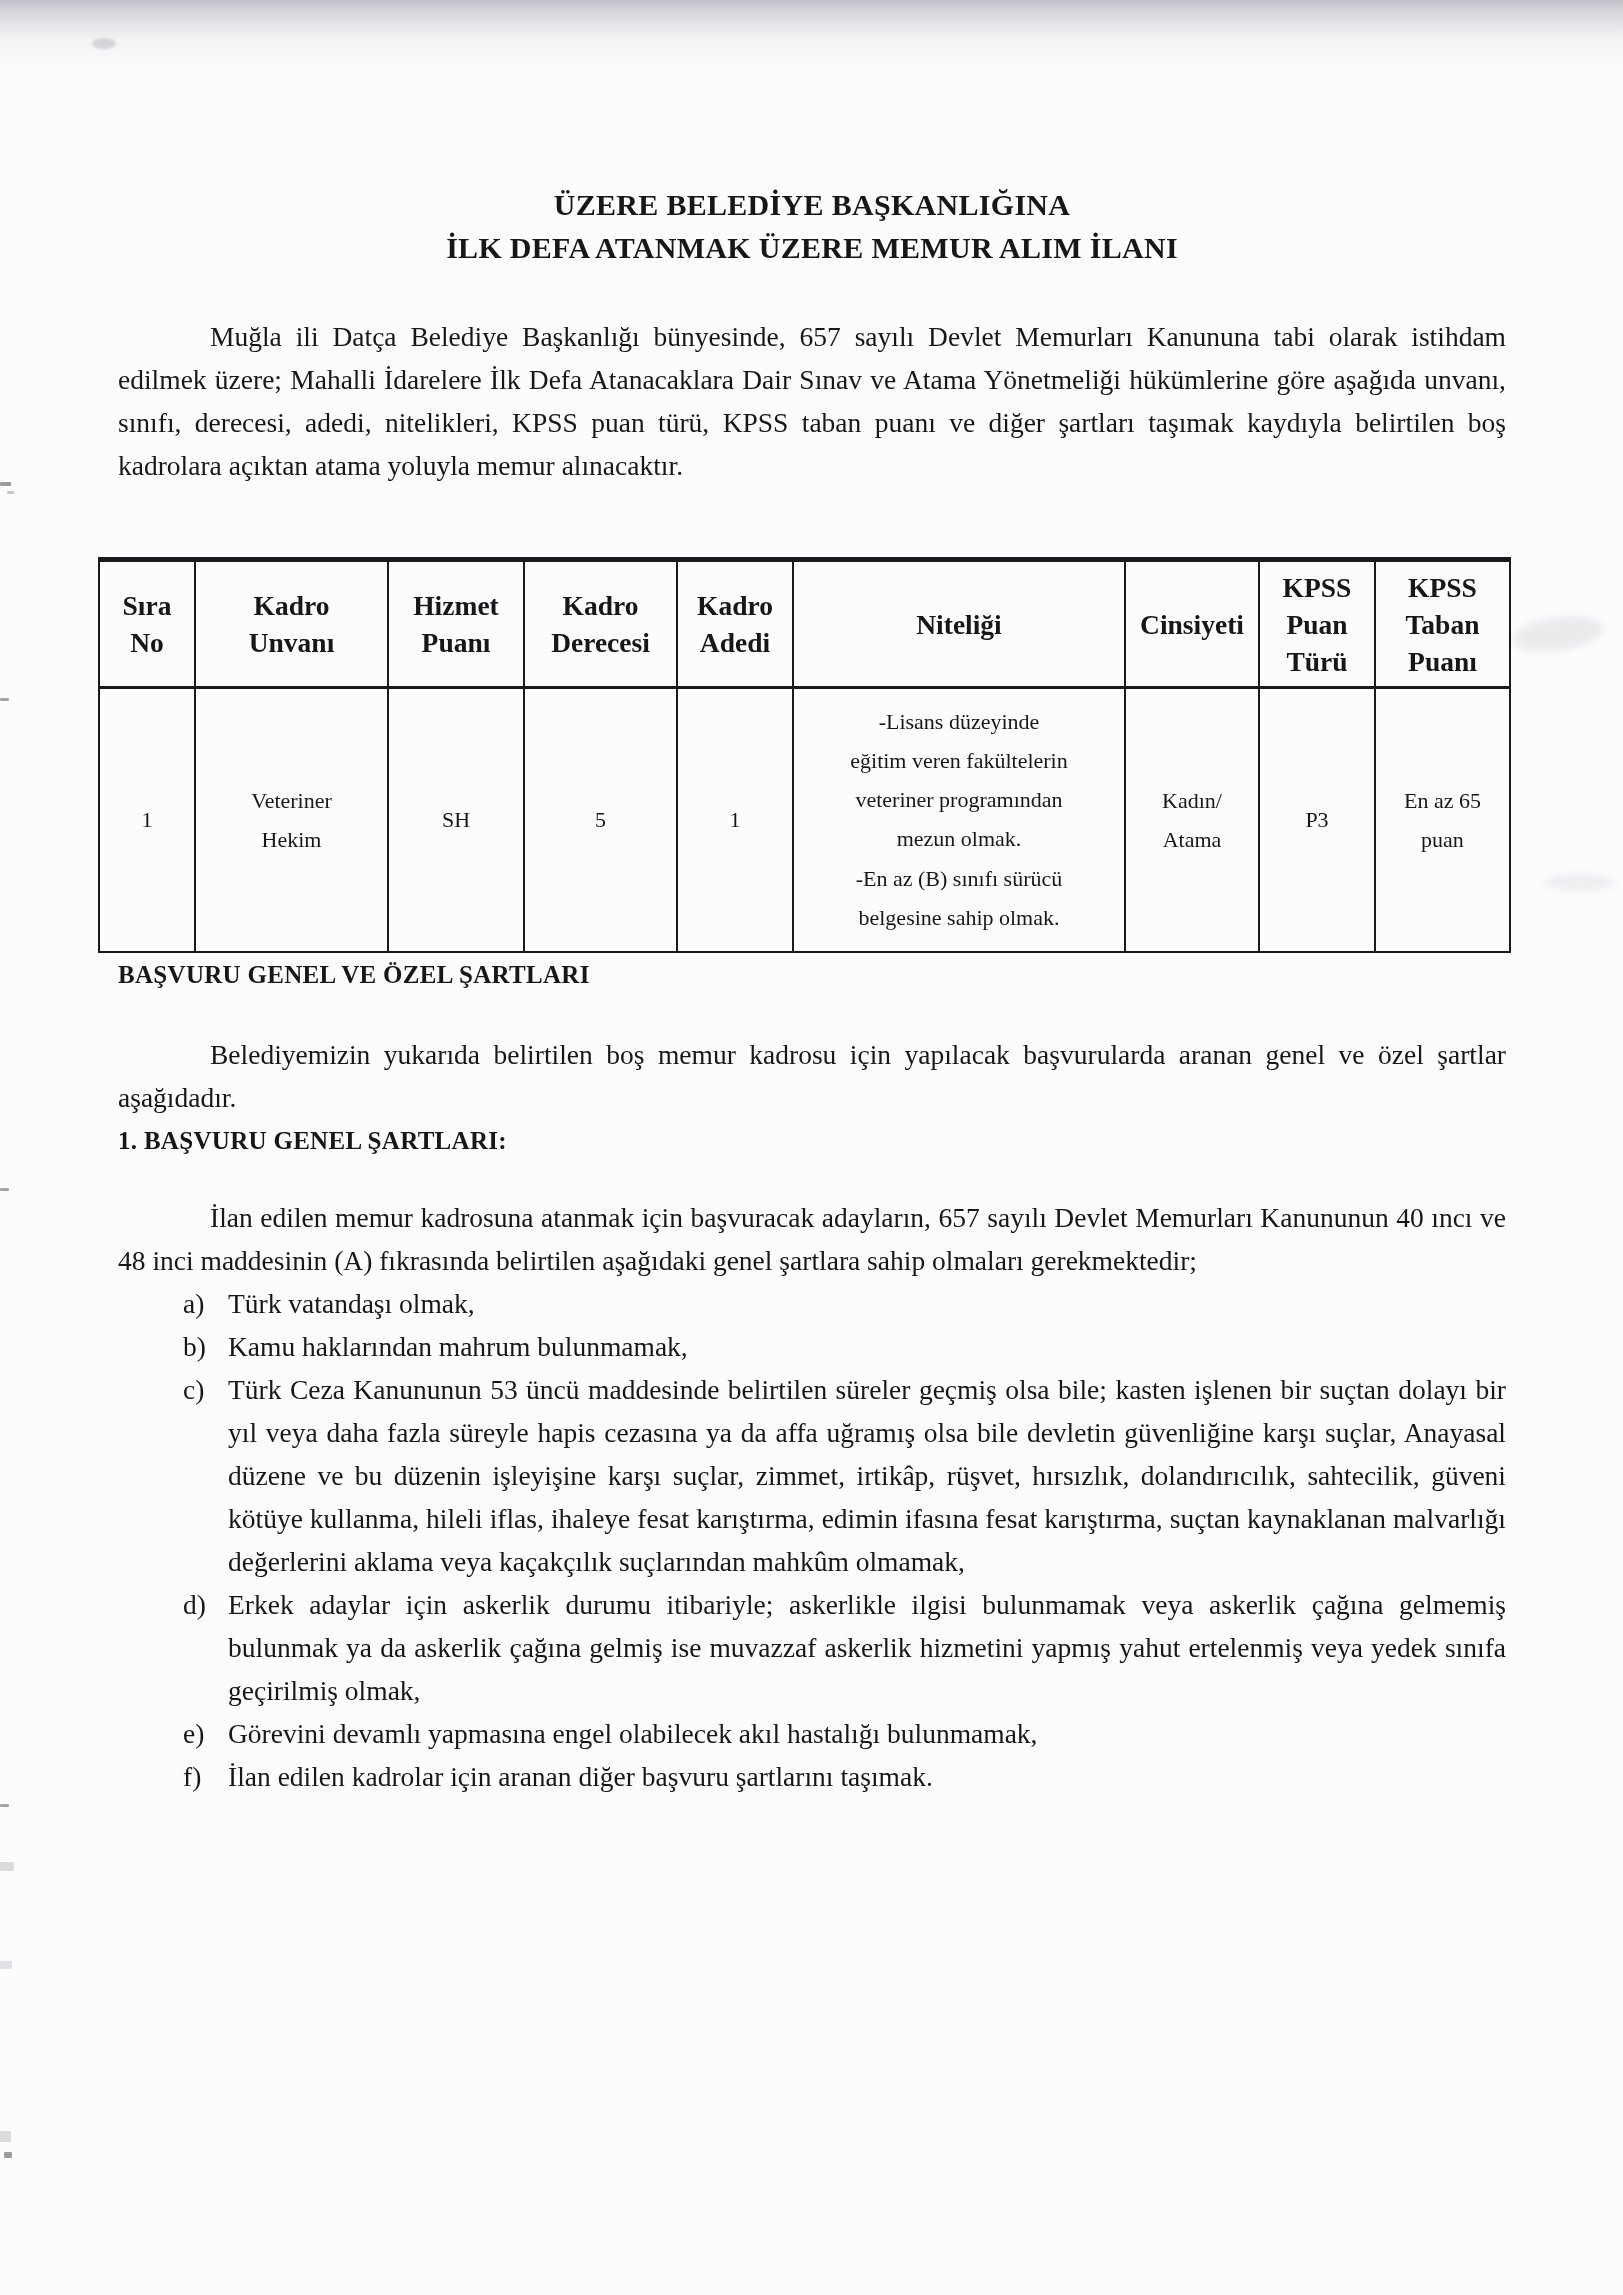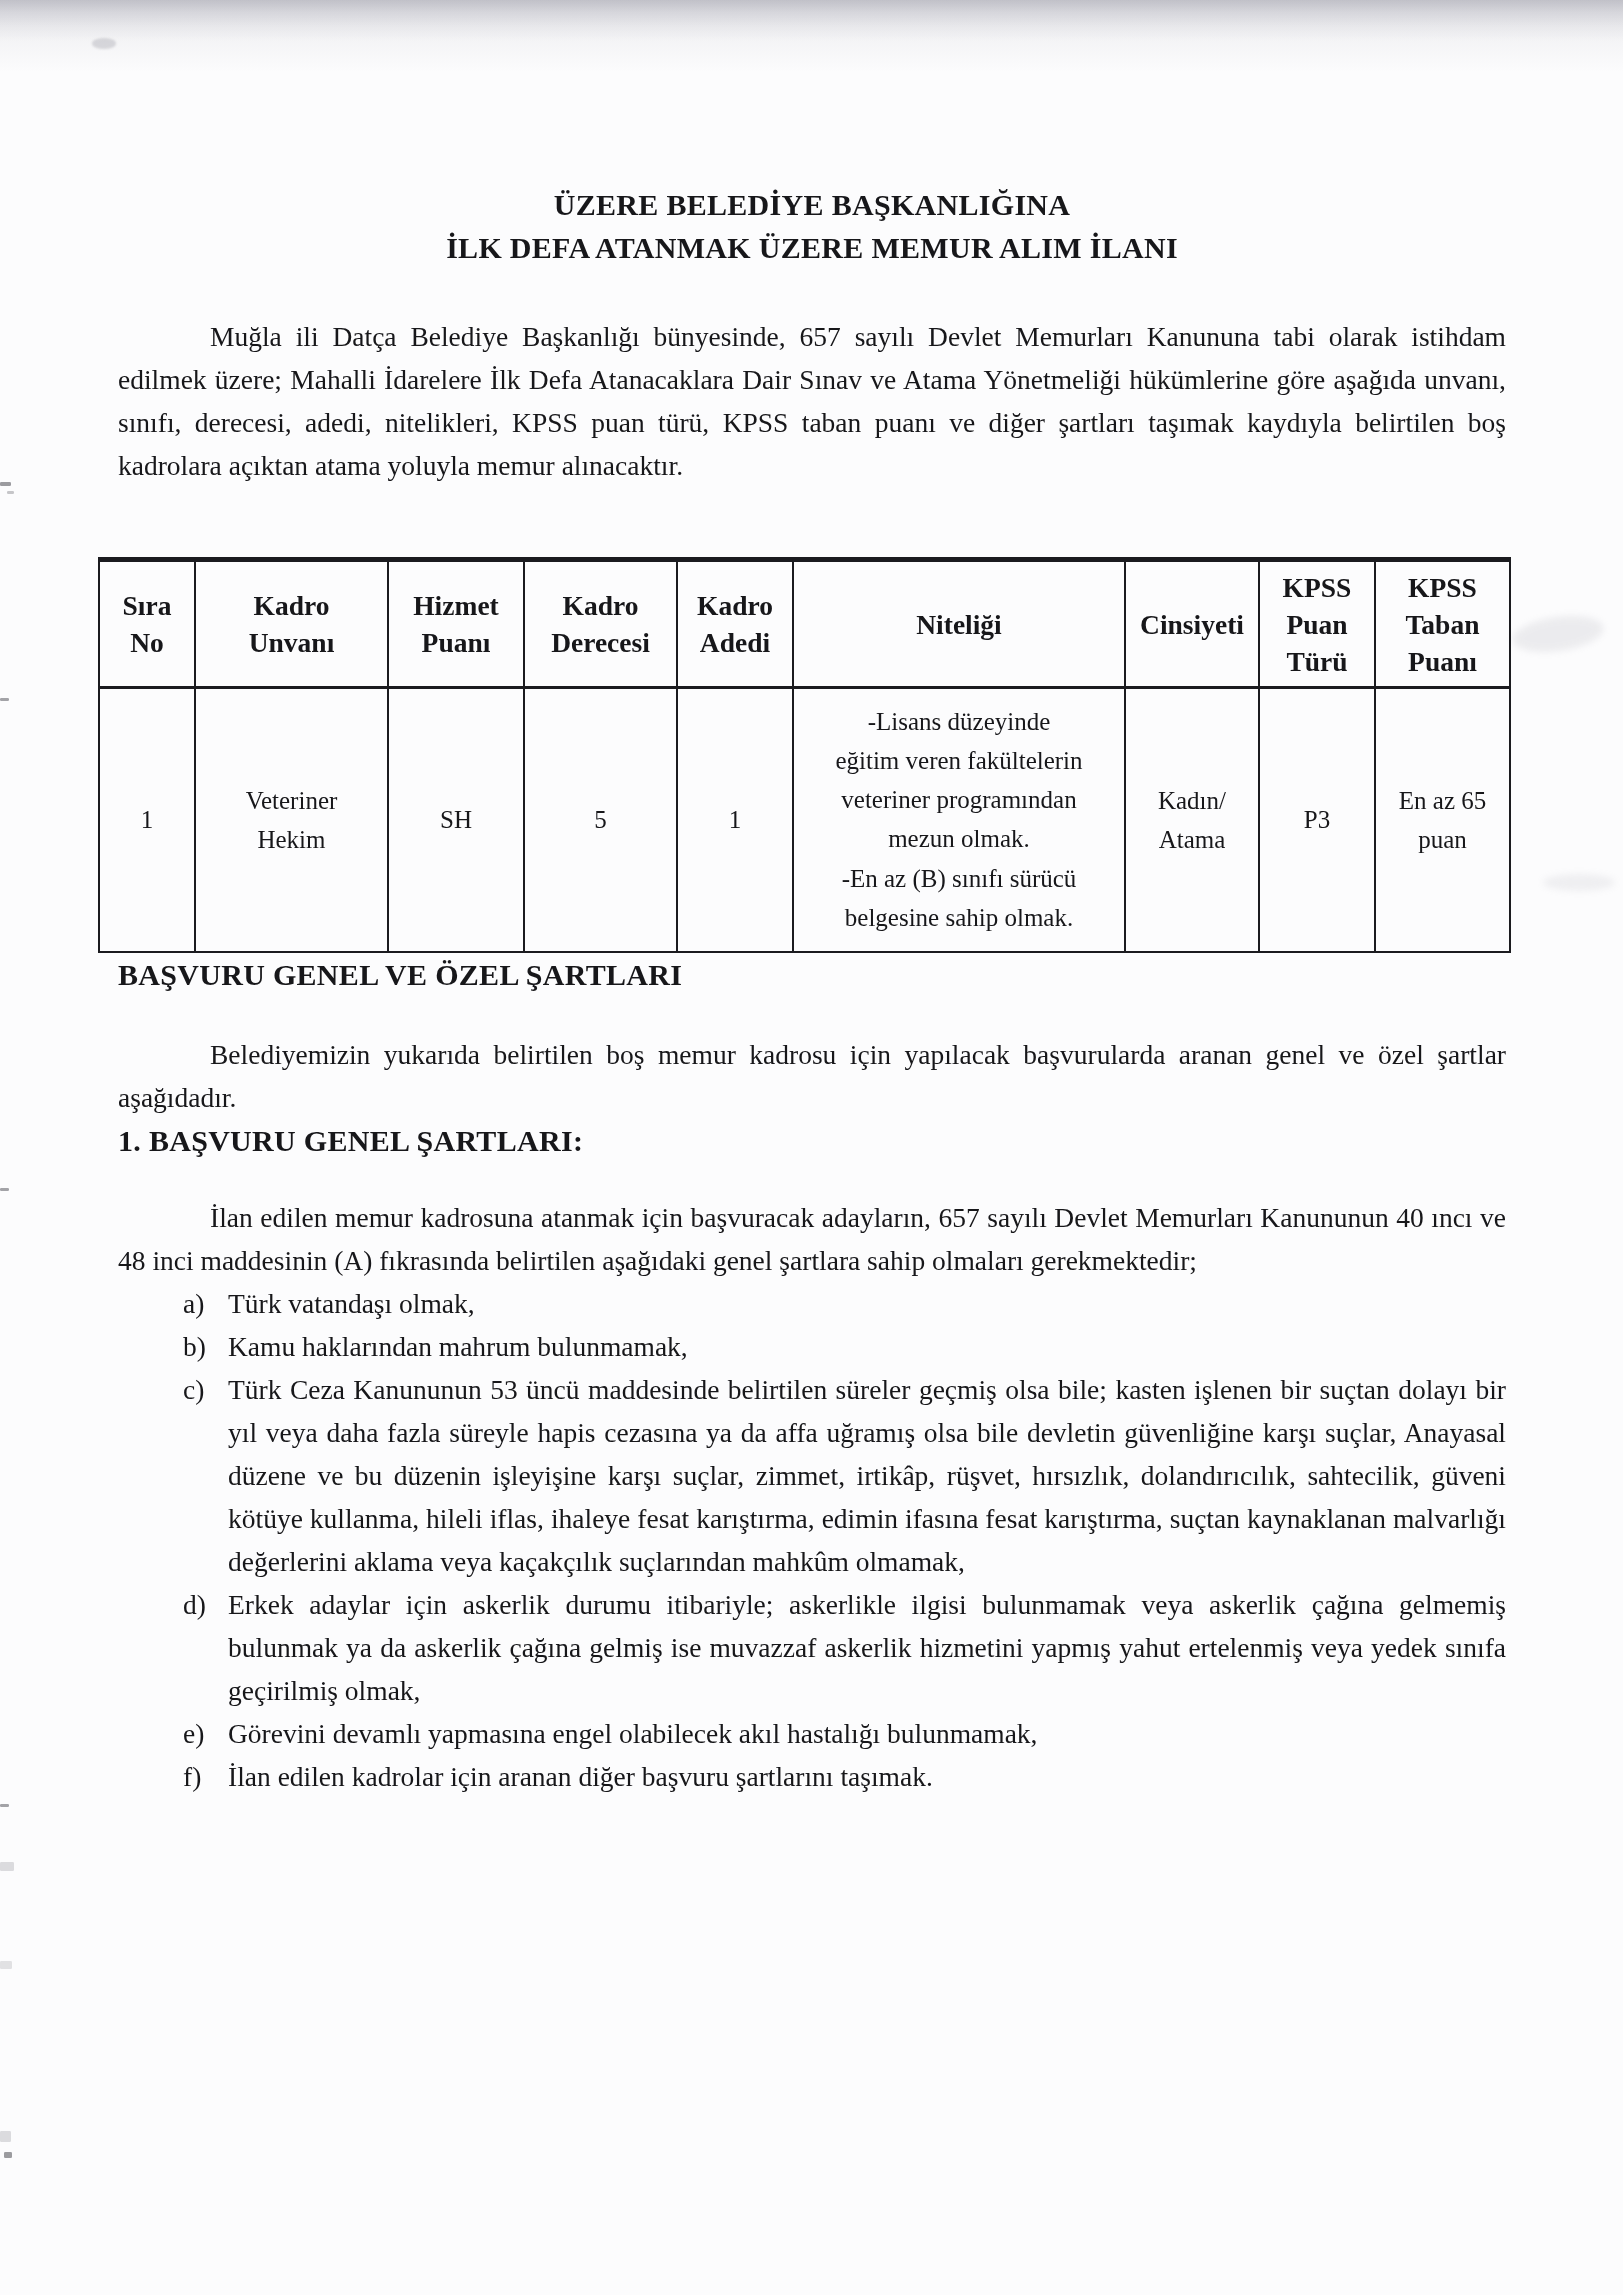--- a/index.html
+++ b/index.html
@@ -62,27 +62,27 @@
     padding: 6.5px 9.2px;
     overflow: hidden;
   }
   table.positions thead tr { height: 128px; }
   table.positions tbody tr { height: 264px; }
   table.positions th {
     font-size: 27.5px; font-weight: bold; line-height: 37px;
     white-space: pre-line;
     border-bottom-width: 3.3px;
   }
-  table.positions td { font-size: 25px; line-height: 39px; }
+  table.positions td { font-size: 22px; line-height: 39px; }
   td.preline { white-space: pre-line; }
   td.nitelik { text-align: left; padding-left: 14.4px; padding-right: 10.5px; }
   td.nitelik .nblock { white-space: pre-line; }
   
   h2.doc-heading {
-    margin: 0; font-size: 30px; font-weight: bold; line-height: 43px;
+    margin: 0; font-size: 25px; font-weight: bold; line-height: 43px;
     letter-spacing: 0.3px;
   }
   .h-genel-ozel { margin-top: 31px; }
   .p-genel-ozel { margin-top: 37px; }
   .h-genel { margin-top: 30px; }
   .p-genel { margin-top: 34px; }
   
   .cond-list { padding-left: 65px; }
   .cond { display: flex; }
   .cond .marker { flex: 0 0 45px; }

